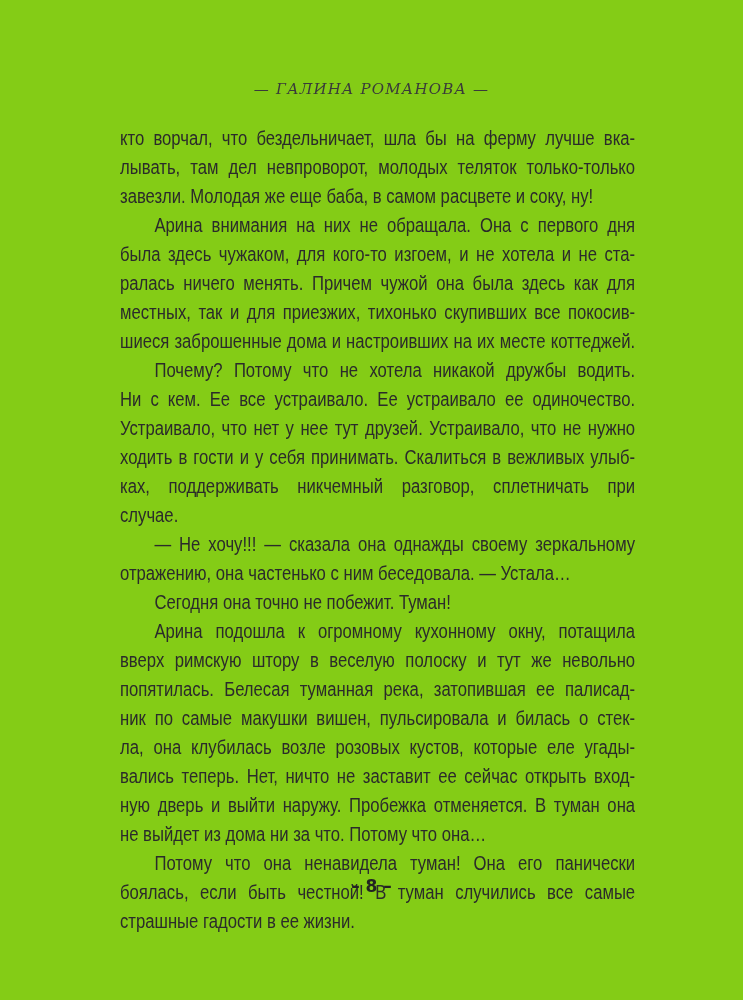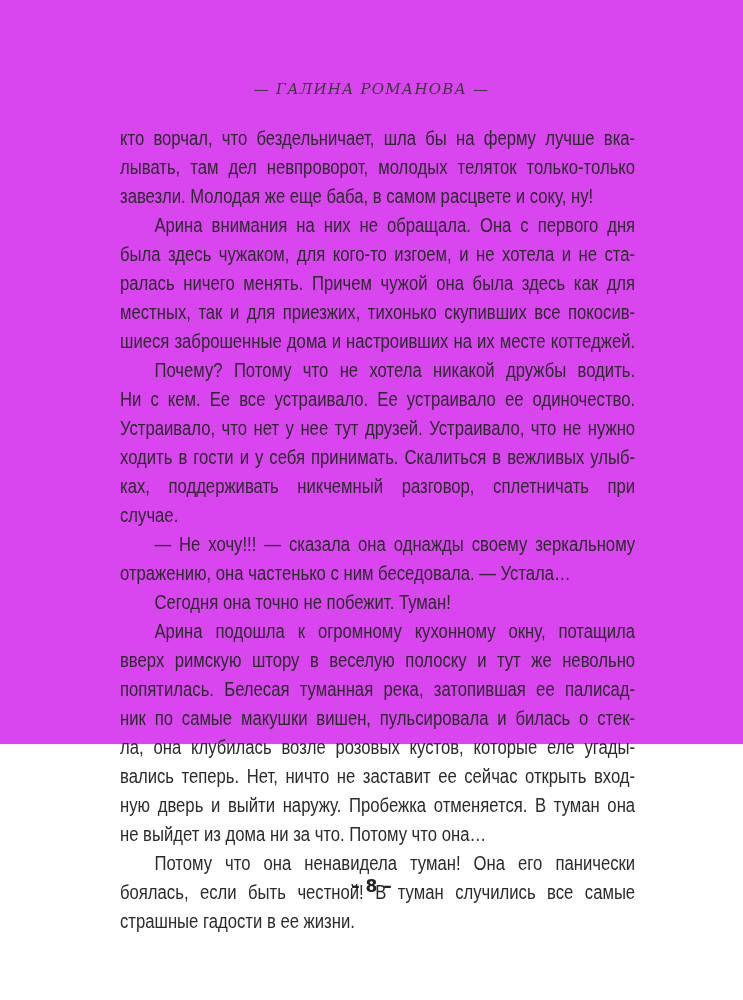--- a/index.html
+++ b/index.html
@@ -9,22 +9,22 @@
     }
     body {
       width: 743px;
       height: 1000px;
       position: relative;
       overflow: hidden;
     }
     .page {
       position: absolute;
       left: 0; top: 0;
-      width: 743px; height: 744px;
-      background: #d946ef;
+      width: 743px; height: 1000px;
+      background: #84cc16;
     }
     .running-head {
       position: absolute;
       top: 80px;
       left: 0;
       width: 743px;
       text-align: center;
       font-family: "DejaVu Serif", serif;
       font-style: italic;
       font-size: 15px;

